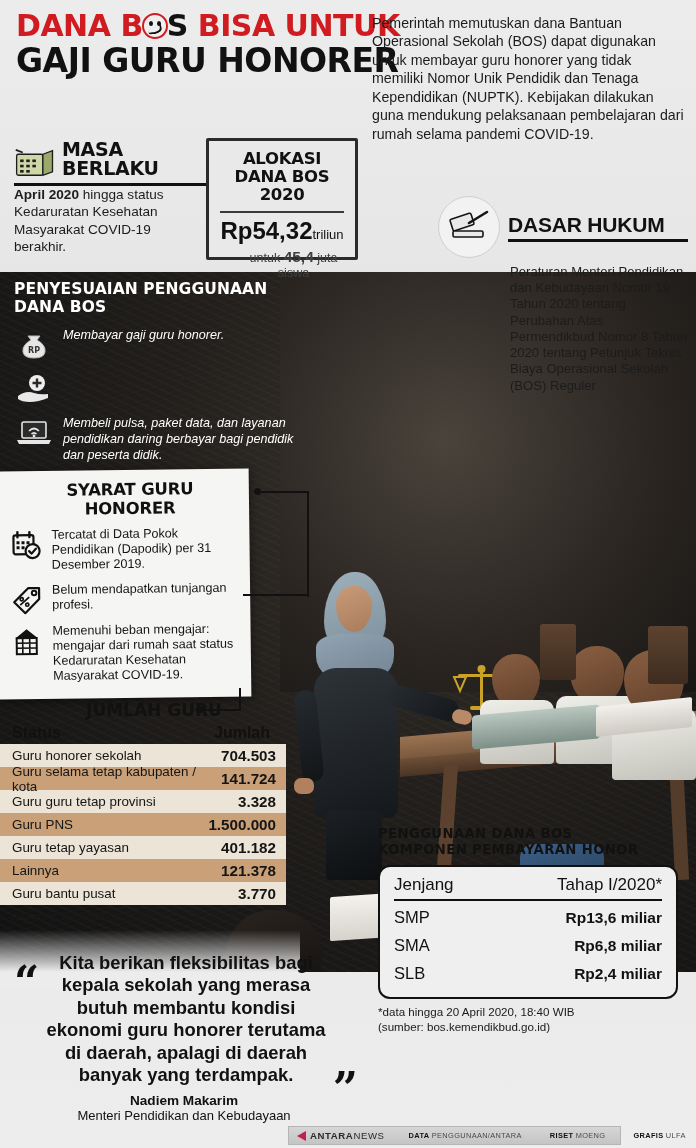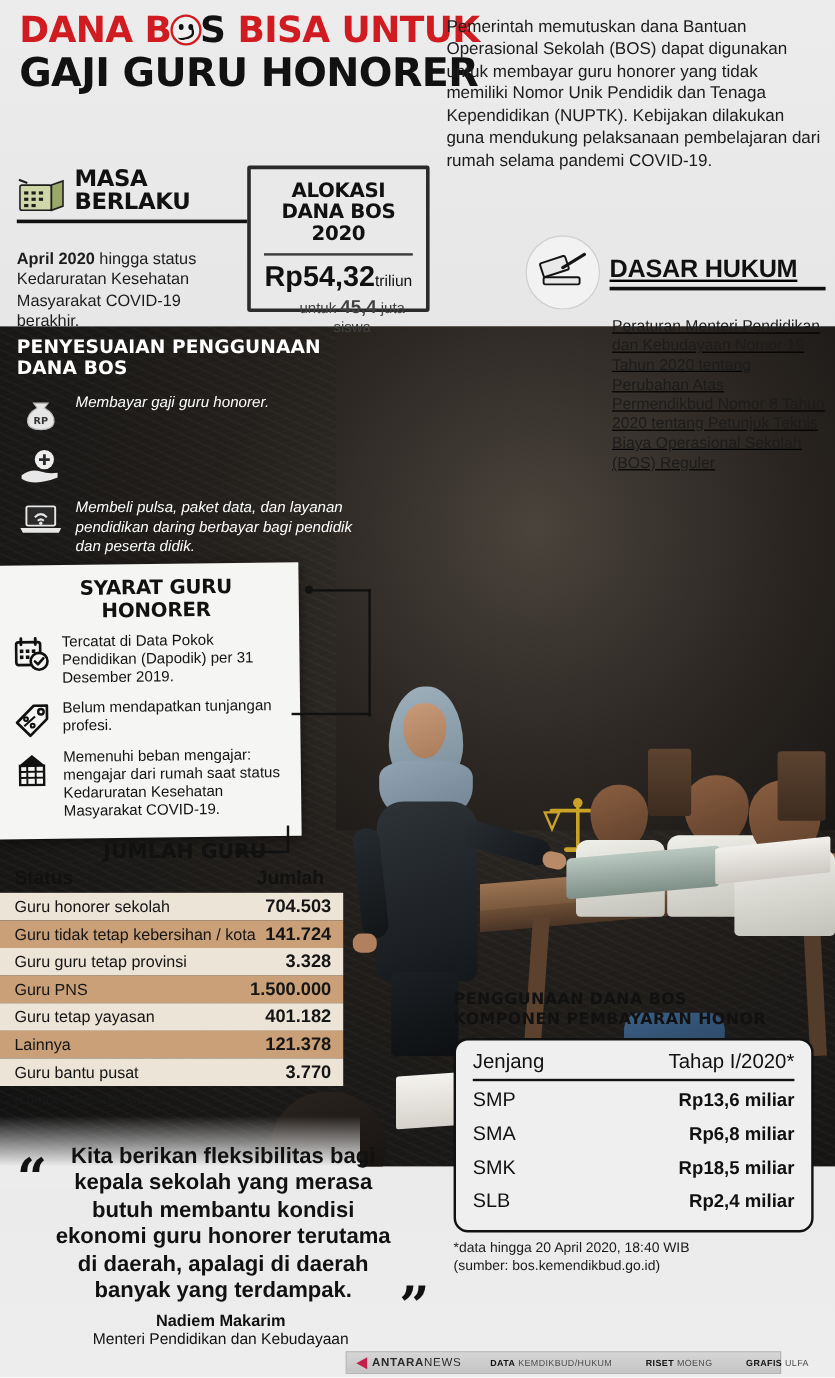--- a/index.html
+++ b/index.html
@@ -55,21 +55,21 @@
   }
 
   
   .masa { position:absolute; left: 14px; top: 140px; width: 192px; }
   .masa-head { display:flex; align-items:flex-end; gap: 6px; }
   .masa-title {
     font-family:"DejaVu Sans", sans-serif; font-weight:900; font-size: 19px;
     color:#111; letter-spacing:-0.3px; line-height:1;
   }
   .rule-blk { width: 100%; height: 3px; background:#111; margin-top:5px; }
-  .masa-body { font-size: 13.6px; line-height: 1.27; color:#1c1c1c; margin-top: 21px; }
+  .masa-body { font-size: 13.6px; line-height: 1.27; color:#1c1c1c; margin-top: 0; }
   .masa-body b { font-weight: 700; }
   .cal-icon { width: 42px; height: 30px; flex: 0 0 auto; }
 
   
   .alokasi {
     position:absolute; left: 206px; top: 138px; width: 152px; height: 122px;
     background:#e9e9e9;
     border: 3px solid #2b2b2b;
     border-radius: 2px;
     padding: 9px 9px 6px 9px;
@@ -80,21 +80,21 @@
     font-family:"DejaVu Sans", sans-serif; font-weight:900; font-size: 16.5px;
     line-height:1.10; color:#111; letter-spacing:-0.3px;
   }
   .alokasi-div { height:2px; background:#3a3a3a; margin: 7px 2px 6px; }
   .alokasi-big { font-size: 24px; font-weight:700; color:#111; line-height:1; }
   .alokasi-big .unit { font-size: 13px; font-weight:400; }
   .alokasi-sub { font-size: 12.5px; color:#404040; margin-top: 5px; margin-left: 23px; }
   .alokasi-sub b { font-size: 15.5px; font-weight:700; }
 
   
-  .dasar { position:absolute; left: 438px; top: 196px; width: 250px; text-decoration: underline; }
+  .dasar { position:absolute; left: 438px; top: 196px; width: 250px; }
   .dasar-head { display:flex; align-items:center; gap: 8px; }
   .gavel-wrap {
     width: 62px; height: 62px; border-radius:50%;
     background:#f2f2f2; border:1px solid #cfcfcf;
     display:flex; align-items:center; justify-content:center; flex:0 0 auto;
   }
   .dasar-title {
     font-family:"Liberation Sans", sans-serif; font-weight:700; font-size: 21px;
     color:#111; letter-spacing:-0.2px;
   }
@@ -293,21 +293,21 @@
   .qmark.close { right: 4px; top: 128px; }
   .quote-text {
     font-family:"Liberation Sans", sans-serif; font-weight:700; font-size: 18.4px;
     line-height: 1.22; color:#111; padding: 0 30px 0 34px;
   }
   .quote-name { font-weight:700; font-size: 13.6px; color:#111; margin-top: 6px; }
   .quote-role { font-size: 13px; color:#111; margin-top: 0px; }
 
   
   .footer {
-    position:absolute; left: 288px; top: 1126px; width: 363px; height: 19px;
+    position:absolute; left: 288px; top: 1126px; width: 333px; height: 19px;
     background: linear-gradient(180deg,#d6d6d6,#c4c4c4);
     border: 1px solid #b5b5b5;
     display:flex; align-items:center; gap: 0px;
   }
   .footer-logo { display:flex; align-items:center; gap:4px; padding: 0 10px 0 8px; }
   .logo-tri { width:0;height:0; border-top:5px solid transparent; border-bottom:5px solid transparent; border-right:9px solid #c0204a; }
   .logo-txt { font-size: 9.6px; letter-spacing: .6px; color:#2a2a2a; }
   .logo-txt b { font-weight: 700; }
   .f-sep { width:1px; height: 13px; background:#9d9d9d; }
   .f-item { font-size: 7.4px; letter-spacing: .35px; color:#4a4a4a; padding: 0 14px; white-space:nowrap; }
@@ -549,21 +549,21 @@
     <div class="jg-head">
       <span class="h1">Status</span>
       <span class="h2">Jumlah</span>
     </div>
     <div id="jg-body">
         <div class="jg-row" style="background: rgb(236, 228, 214);">
           <span class="lbl">Guru honorer sekolah</span>
           <span class="val">704.503</span>
         </div>
         <div class="jg-row" style="background: rgb(201, 160, 119);">
-          <span class="lbl">Guru tidak tetap kebersihan / kota</span>
+          <span class="lbl">Guru selama tetap kabupaten / kota</span>
           <span class="val">141.724</span>
         </div>
         <div class="jg-row" style="background: rgb(236, 228, 214);">
           <span class="lbl">Guru guru tetap provinsi</span>
           <span class="val">3.328</span>
         </div>
         <div class="jg-row" style="background: rgb(201, 160, 119);">
           <span class="lbl">Guru PNS</span>
           <span class="val">1.500.000</span>
         </div>
@@ -597,24 +597,20 @@
       <div id="pgn-body">
           <div class="pgn-row">
             <span class="lvl">SMP</span>
             <span class="amt">Rp13,6 miliar</span>
           </div>
           <div class="pgn-row">
             <span class="lvl">SMA</span>
             <span class="amt">Rp6,8 miliar</span>
           </div>
           <div class="pgn-row">
-            <span class="lvl">SMK</span>
-            <span class="amt">Rp18,5 miliar</span>
-          </div>
-          <div class="pgn-row">
             <span class="lvl">SLB</span>
             <span class="amt">Rp2,4 miliar</span>
           </div>
         </div>
     </div>
     <div class="pgn-foot">
       <div>*data hingga 20 April 2020, 18:40 WIB</div>
       <div>(sumber: bos.kemendikbud.go.id)</div>
     </div>
   </div>
@@ -627,20 +623,20 @@
     <div class="quote-role">Menteri Pendidikan dan Kebudayaan</div>
   </div>
 
   <div class="footer">
     <div class="footer-logo">
       <span class="logo-tri"></span>
       <span class="logo-txt"><b>ANTARA</b><span>NEWS</span></span>
     </div>
     <span class="f-sep"></span>
     <div id="f-credits" style="display:flex;align-items:center;flex:1;">
-        <div class="f-item"><b>DATA</b><span> KEMDIKBUD/HUKUM</span></div>
+        <div class="f-item"><b>DATA</b><span> PENGGUNAAN/ANTARA</span></div>
         <div class="f-item"><b>RISET</b><span> MOENG</span></div>
         <div class="f-item"><b>GRAFIS</b><span> ULFA</span></div>
         <div class="f-item"></div>
       </div>
   </div>
 
 </div>
 
 </body></html>

